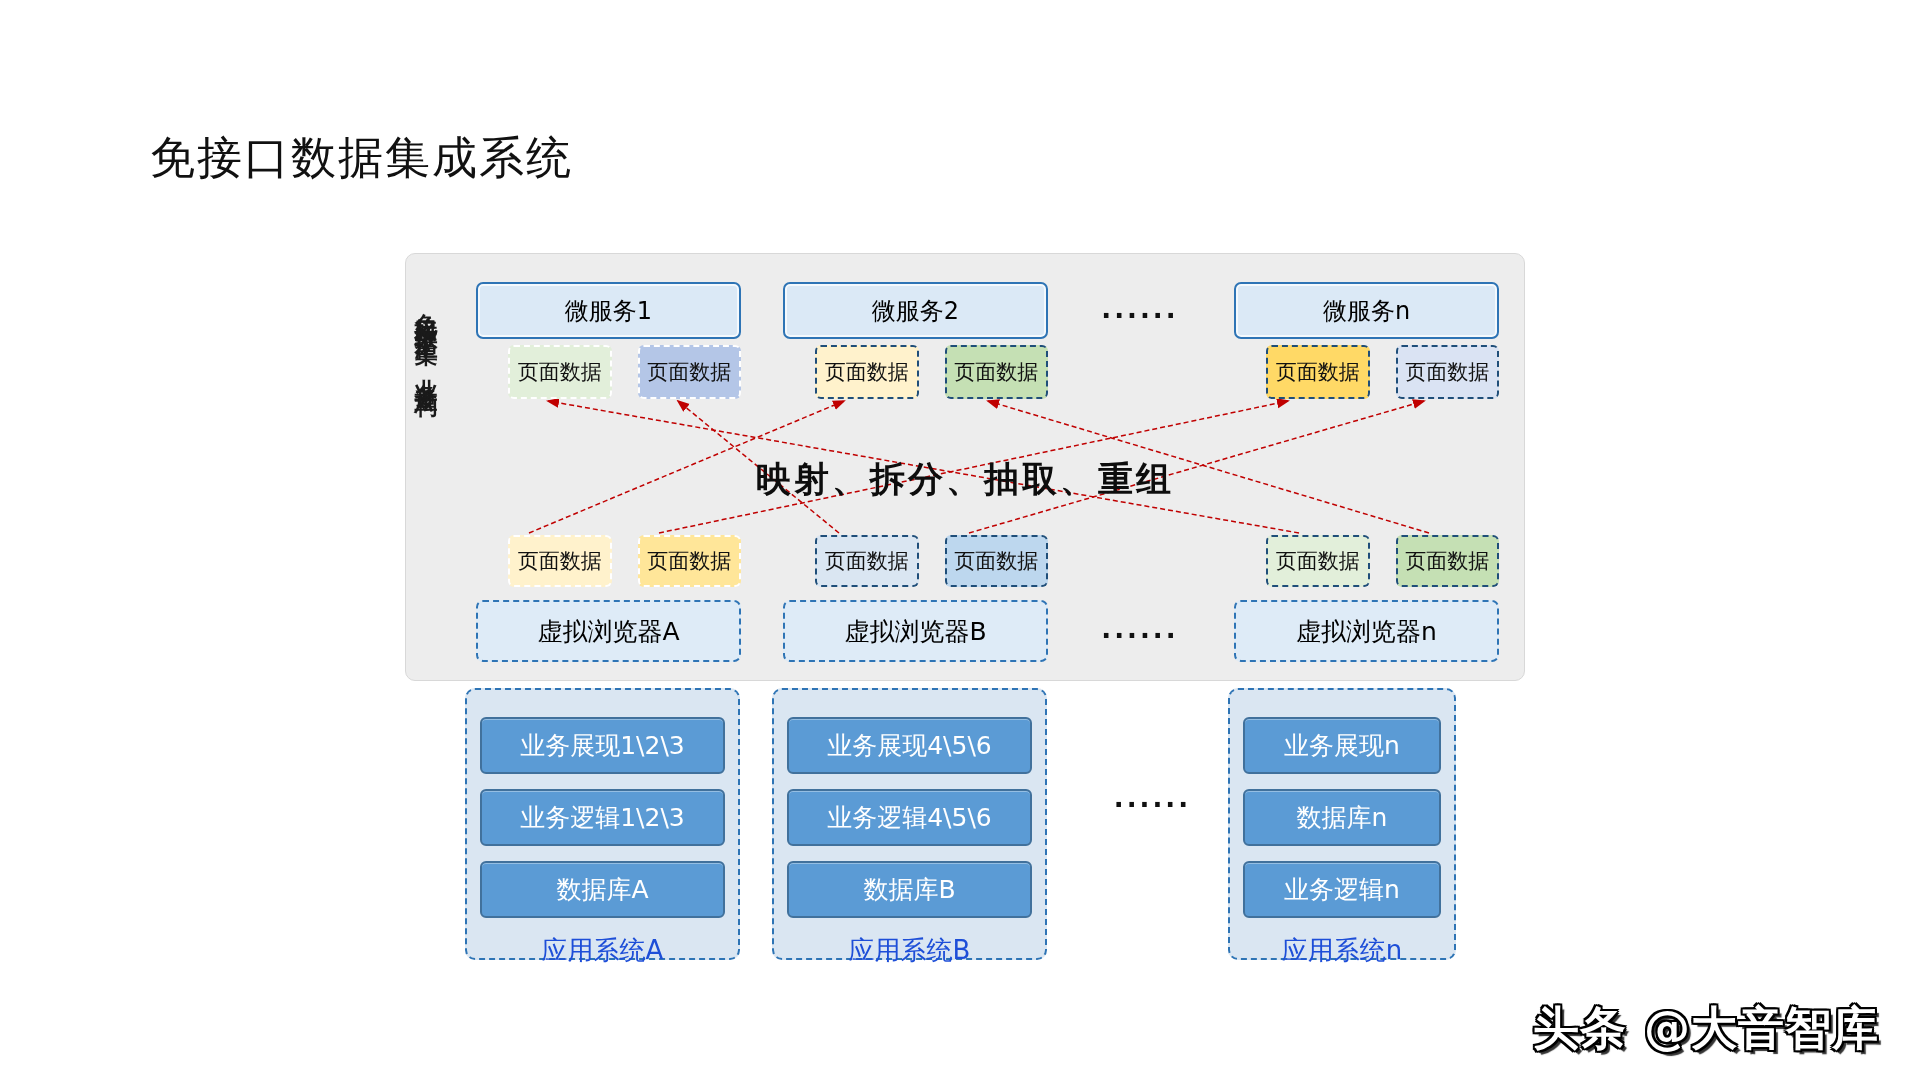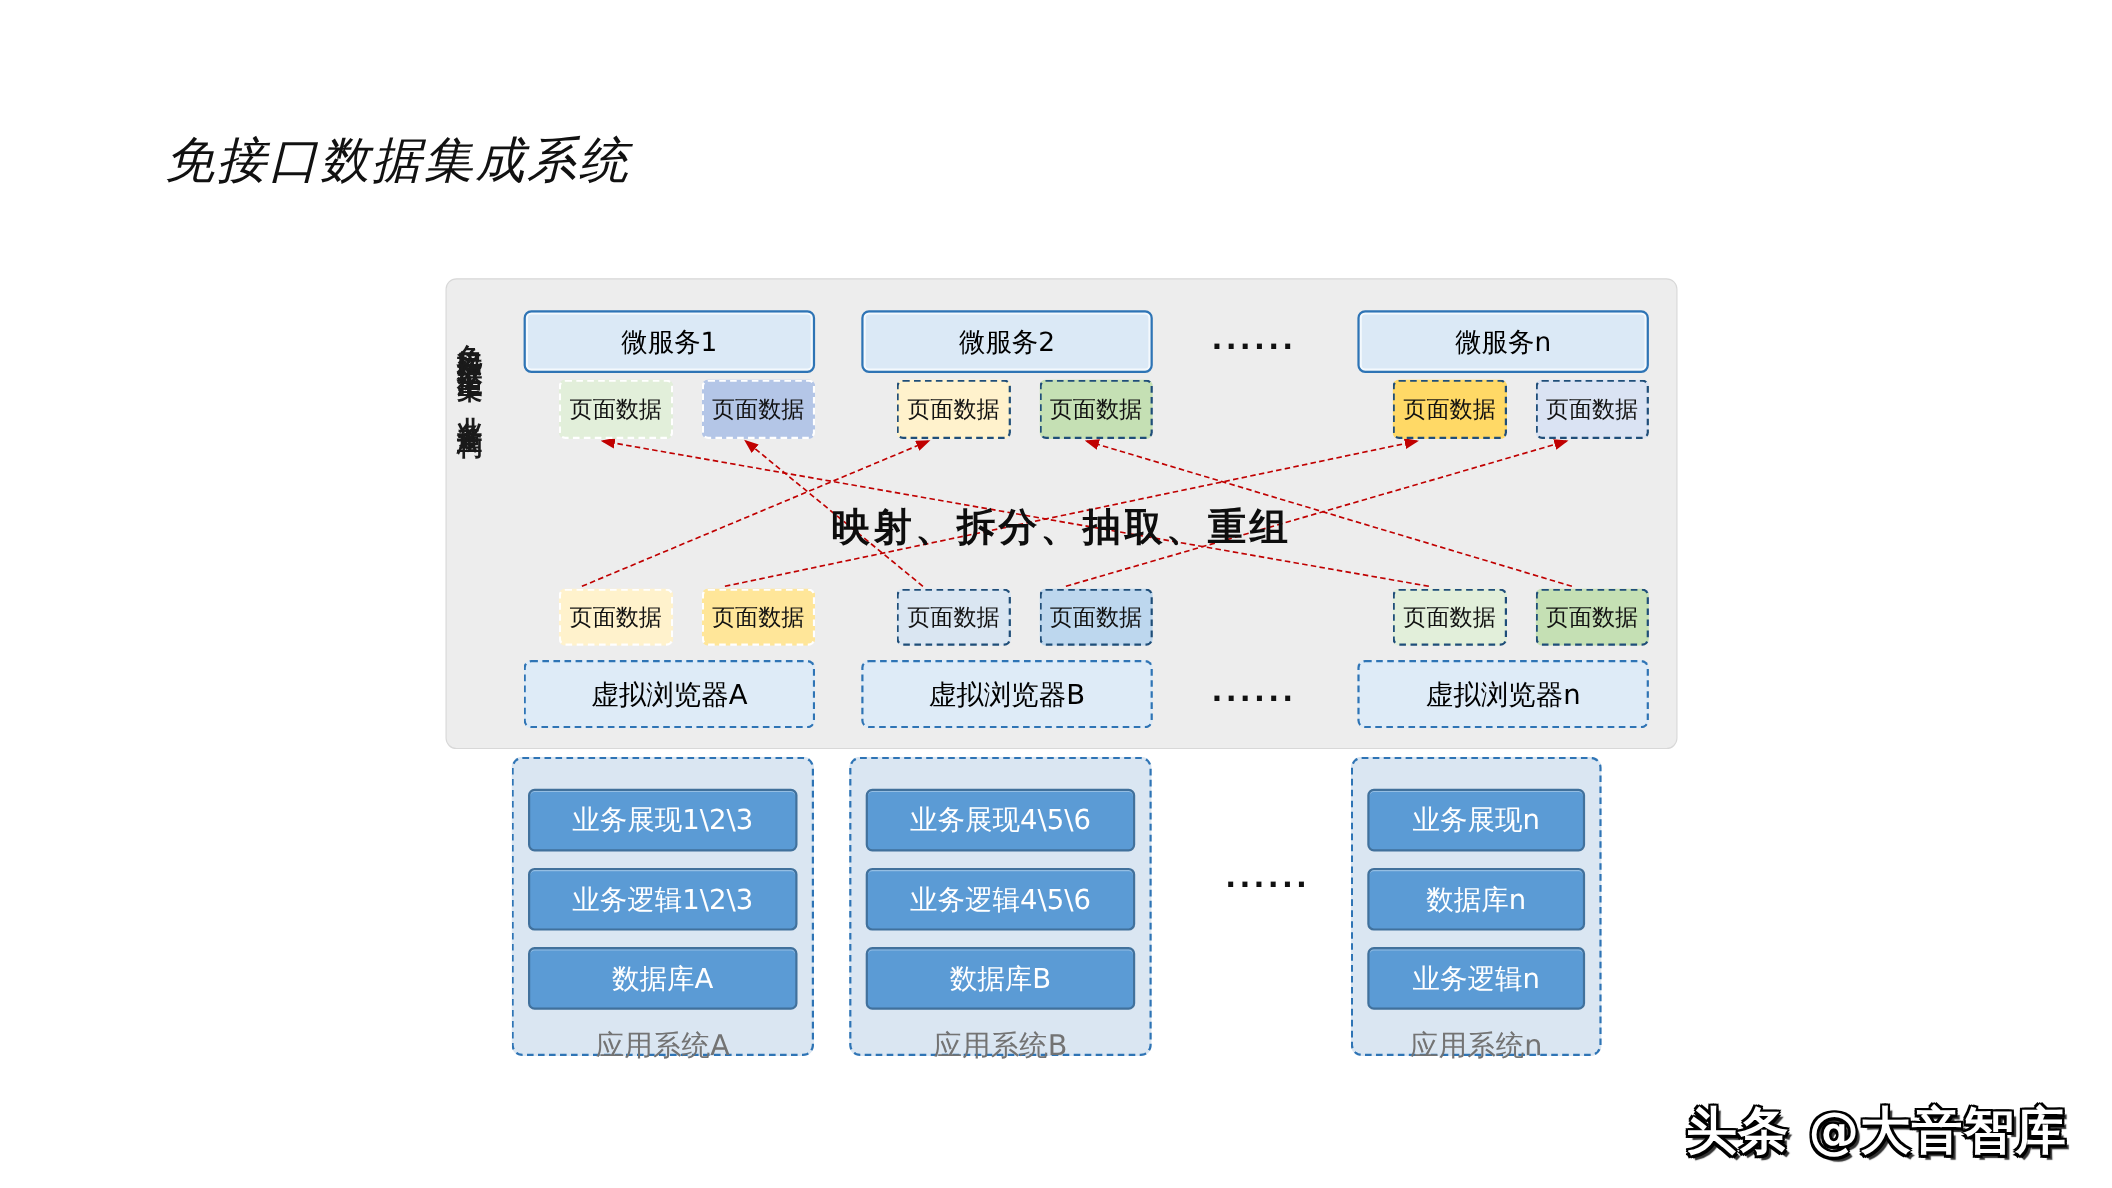--- a/index.html
+++ b/index.html
@@ -1,22 +1,22 @@
 <!DOCTYPE html>
 <html><head>
 <meta charset="utf-8">
 <style>
   html,body{margin:0;padding:0;background:#fff;}
   .stage{
     position:relative;width:1920px;height:1080px;background:#ffffff;overflow:hidden;
     font-family:"DejaVu Sans","Liberation Sans",sans-serif;color:#000;
   }
   .page-title{
-    position:absolute;left:150px;top:116px;font-size:45px;letter-spacing:2px;
-    font-family:"DejaVu Serif","Liberation Serif",serif;color:#111;font-style:italic;
+    position:absolute;left:150px;top:128px;font-size:45px;letter-spacing:2px;
+    font-family:"DejaVu Serif","Liberation Serif",serif;color:#111;
   }
   
   .panel{
     position:absolute;left:405px;top:253px;width:1118px;height:426px;
     background:#ededed;border:1px solid #d8d8d8;border-radius:10px;
   }
   .side-label{
     position:absolute;left:4px;top:40px;height:380px;width:34px;
     writing-mode:vertical-rl;text-orientation:upright;
     font-size:23px;font-weight:600;letter-spacing:5px;color:#1a1a1a;
@@ -61,21 +61,21 @@
     padding:27px 13px 0 13px;display:flex;flex-direction:column;gap:15px;
   }
   .sys.a{left:465px}.sys.b{left:772px}.sys.n{left:1228px;width:228px}
   .layer{
     height:53px;flex:none;background:#5b9bd5;border:2px solid #41719c;border-radius:6px;
     display:flex;align-items:center;justify-content:center;color:#fff;font-size:25px;
     box-shadow:inset 0 1px 0 rgba(255,255,255,.35);
   }
   .sysname{
     flex:1;display:flex;align-items:center;justify-content:center;
-    font-size:26px;color:#737373;text-align:center;
+    font-size:26px;color:#1d4ed8;text-align:center;
   }
   .dots.sys-gap{left:1095px;top:688px;height:220px;width:115px;}
   
   .watermark{
     position:absolute;left:1533px;top:998px;font-size:46px;font-weight:700;
     color:#ffffff;letter-spacing:1px;
     text-shadow:2px 0 0 #000,-2px 0 0 #000,0 2px 0 #000,0 -2px 0 #000,
       2px 2px 0 #000,-2px 2px 0 #000,2px -2px 0 #000,-2px -2px 0 #000,4px 4px 1px rgba(0,0,0,.8);
   }
 </style>

